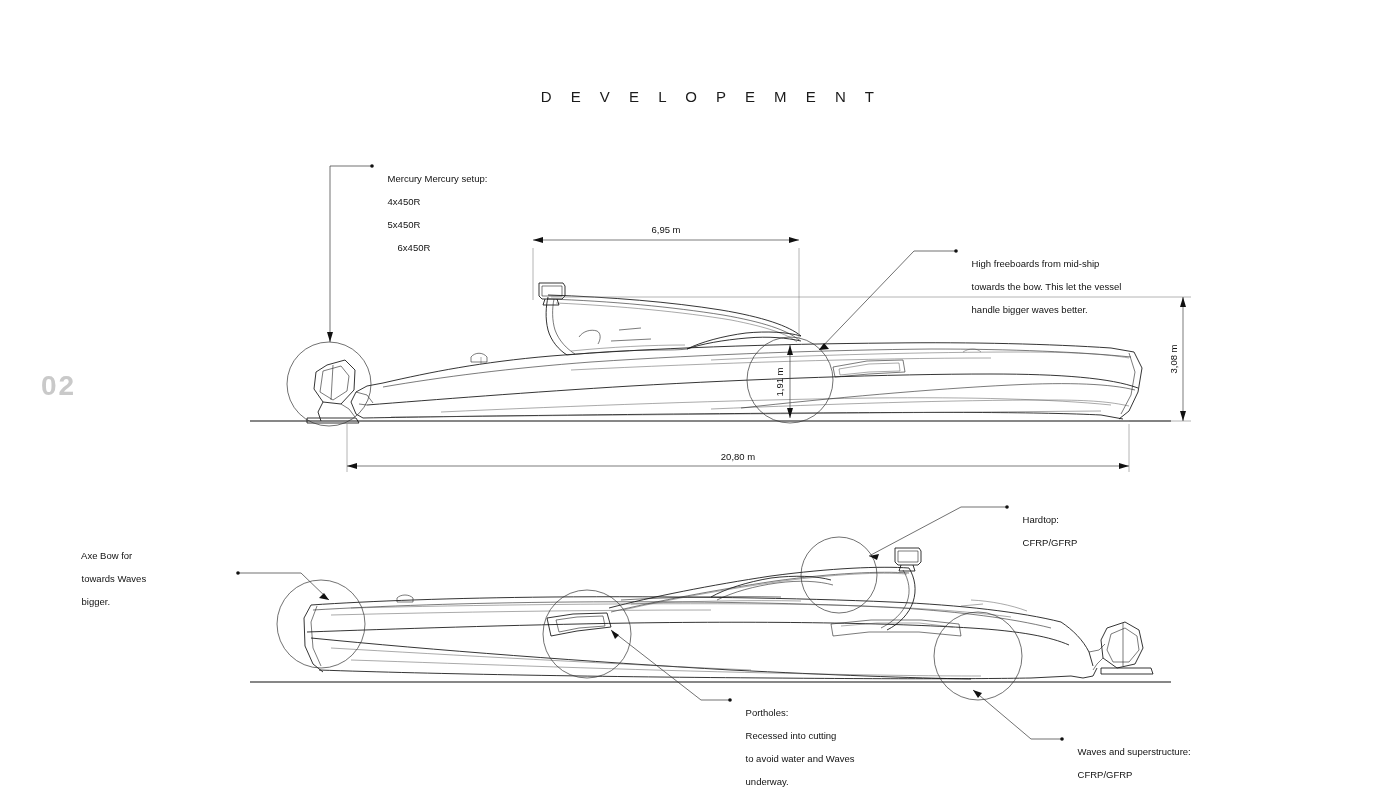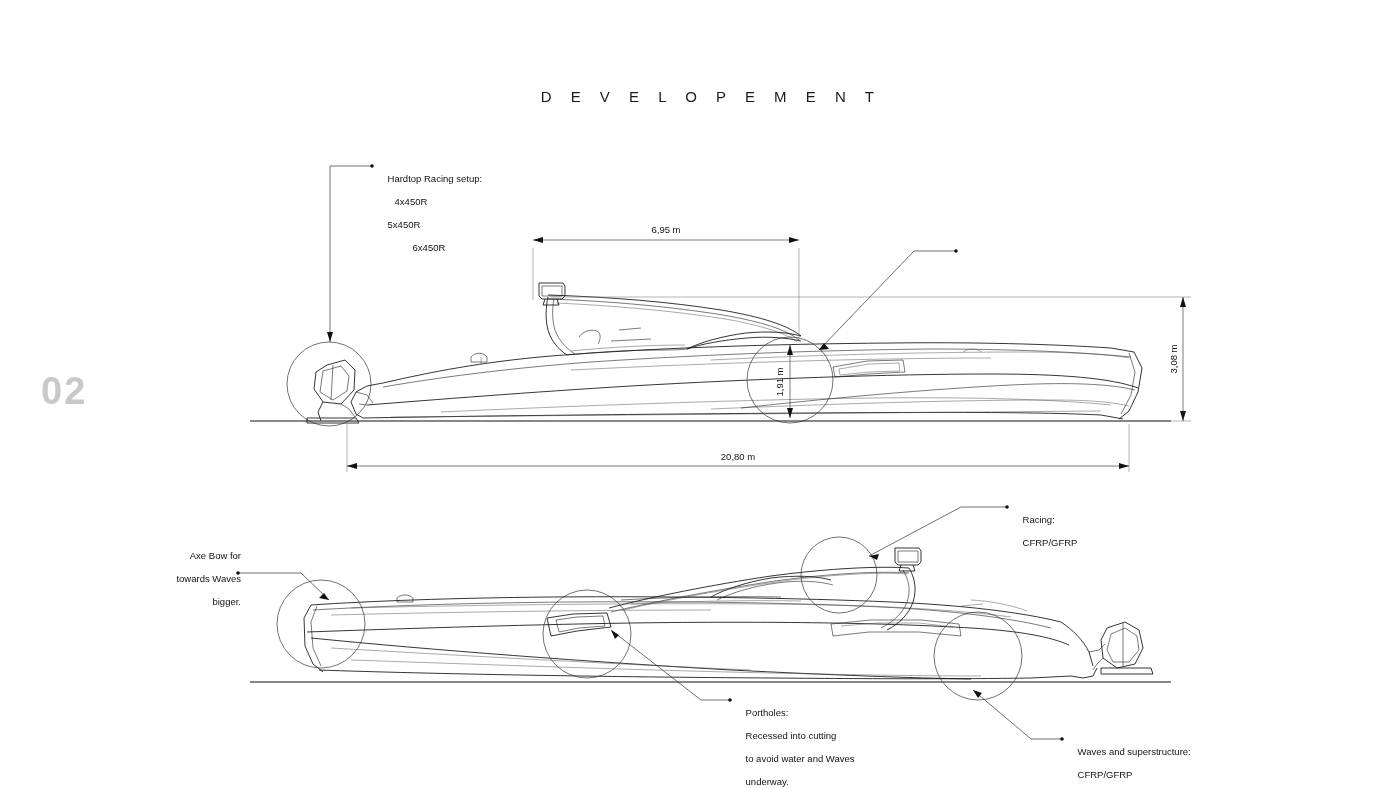--- a/index.html
+++ b/index.html
@@ -8,27 +8,27 @@
     font-family:"Liberation Sans","DejaVu Sans",sans-serif;
     color:#1a1a1a;
   }
   #stage{position:absolute;left:11px;top:0;width:1400px;height:788px;}
   .page-title{
     position:absolute;left:0;top:88px;width:1400px;text-align:center;
     font-size:15px;letter-spacing:7.5px;color:#1b1b1b;font-weight:400;
   }
   .page-number{
     position:absolute;left:30px;top:370px;
-    font-size:38px;font-weight:700;color:#c9c9c9;letter-spacing:2px;
+    font-size:28px;font-weight:700;color:#c9c9c9;letter-spacing:2px;
   }
   .note{
     position:absolute;font-size:9.5px;line-height:11.6px;color:#111;
     white-space:pre;
   }
-  .note.right{text-align:right;}
+  .note.right{}
   svg{position:absolute;left:0;top:0;overflow:visible;}
   .ln{fill:none;stroke:#111;stroke-width:0.85;}
   .ln-thin{fill:none;stroke:#222;stroke-width:0.6;}
   .ln-hair{fill:none;stroke:#555;stroke-width:0.5;}
   .circ{fill:none;stroke:#333;stroke-width:0.7;}
   .dim{fill:none;stroke:#444;stroke-width:0.7;}
   .ext{fill:none;stroke:#777;stroke-width:0.55;}
   .water{fill:none;stroke:#111;stroke-width:1.1;}
   .lead{fill:none;stroke:#333;stroke-width:0.7;}
   .dot{fill:#111;}
@@ -159,26 +159,31 @@
     <path class="lead" d="M 360 166 L 319 166 L 319 342"></path>
     <path class="dot" d="M 319 342 L 316 332 L 322 332 Z"></path>
     <circle class="dot" cx="361" cy="166" r="1.8"></circle>
 
     <path class="lead" d="M 944 251 L 903 251 L 808 350"></path>
     <path class="dot" d="M 808 350 L 818 349 L 813 343 Z"></path>
     <circle class="dot" cx="945" cy="251" r="1.8"></circle>
   </svg>
 
   <div class="note" style="left:366px;top:161px;">
-    <span>Hardtop Racing setup:</span><br>
-    <span style="margin-left:7px;display:inline-block">4x450R</span><br>
+    <span>Mercury Mercury setup:</span><br>
+    <span style="margin-left:0;display:inline-block">4x450R</span><br>
     <span style="display:inline-block">5x450R</span><br>
-    <span style="margin-left:25px;display:inline-block">6x450R</span>
-  </div>
-
+    <span style="margin-left:10px;display:inline-block">6x450R</span>
+  </div>
+
+  <div class="note" style="left:950px;top:246px;">
+    <span>High freeboards from mid-ship</span><br>
+    <span>towards the bow. This let the vessel</span><br>
+    <span>handle bigger waves better.</span>
+  </div>
 
   <svg width="1400" height="788">
 
     <line class="water" x1="239" y1="682" x2="1160" y2="682"></line>
 
     <path class="ln" d="M 300 605 L 293 618 L 294 646 L 302 664 L 312 672"></path>
     <path class="ln-thin" d="M 306 606 L 300 622 L 302 648 L 310 666"></path>
 
     <path class="ln" d="M 300 605
              C 360 601, 440 598, 540 597
@@ -268,21 +273,21 @@
     <circle class="dot" cx="1051" cy="739" r="1.8"></circle>
   </svg>
 
   <div class="note right" style="left:60px;top:538px;width:170px;">
     <span>Axe Bow for</span><br>
     <span>towards Waves</span><br>
     <span>bigger.</span>
   </div>
 
   <div class="note" style="left:1001px;top:502px;">
-    <span>Racing:</span><br>
+    <span>Hardtop:</span><br>
     <span>CFRP/GFRP</span>
   </div>
 
   <div class="note" style="left:724px;top:695px;">
     <span>Portholes:</span><br>
     <span>Recessed into cutting</span><br>
     <span>to avoid water and Waves</span><br>
     <span>underway.</span>
   </div>
 

